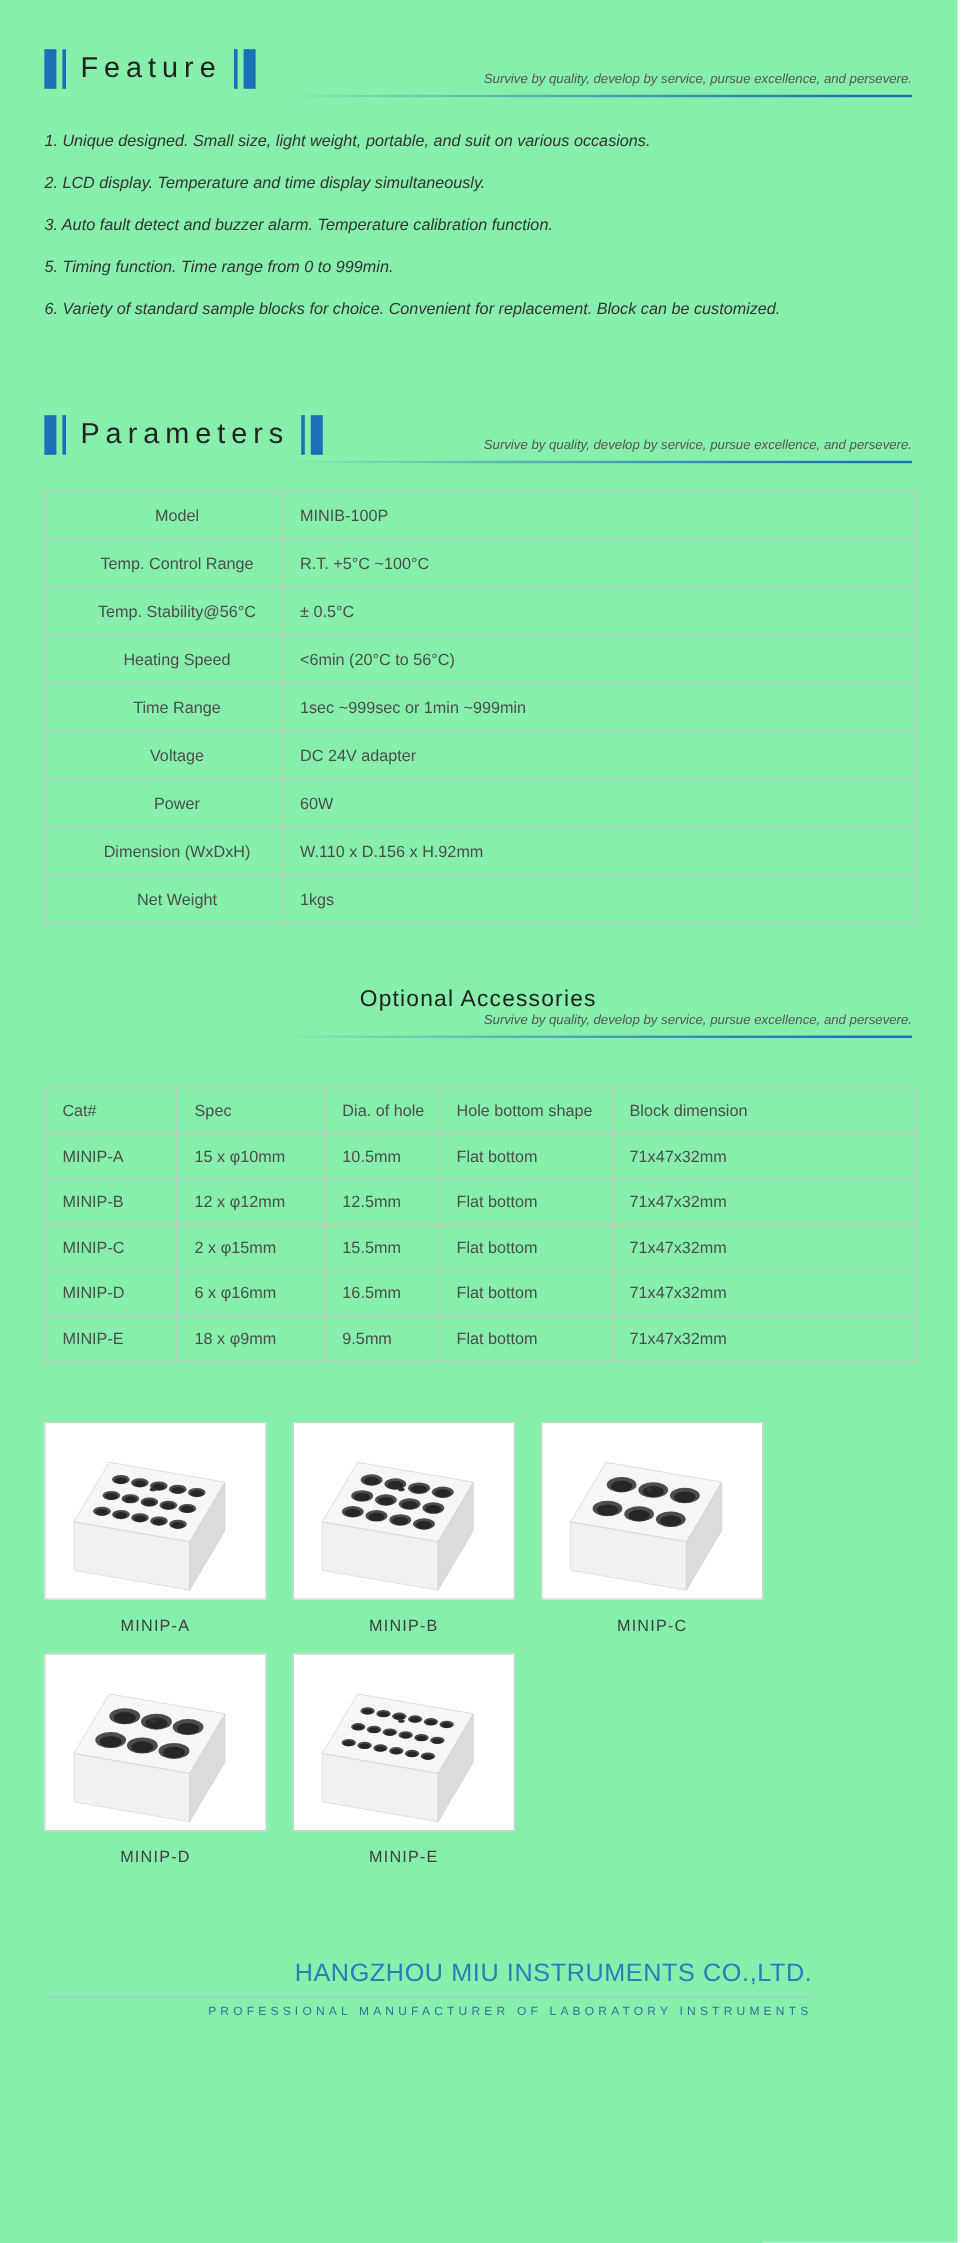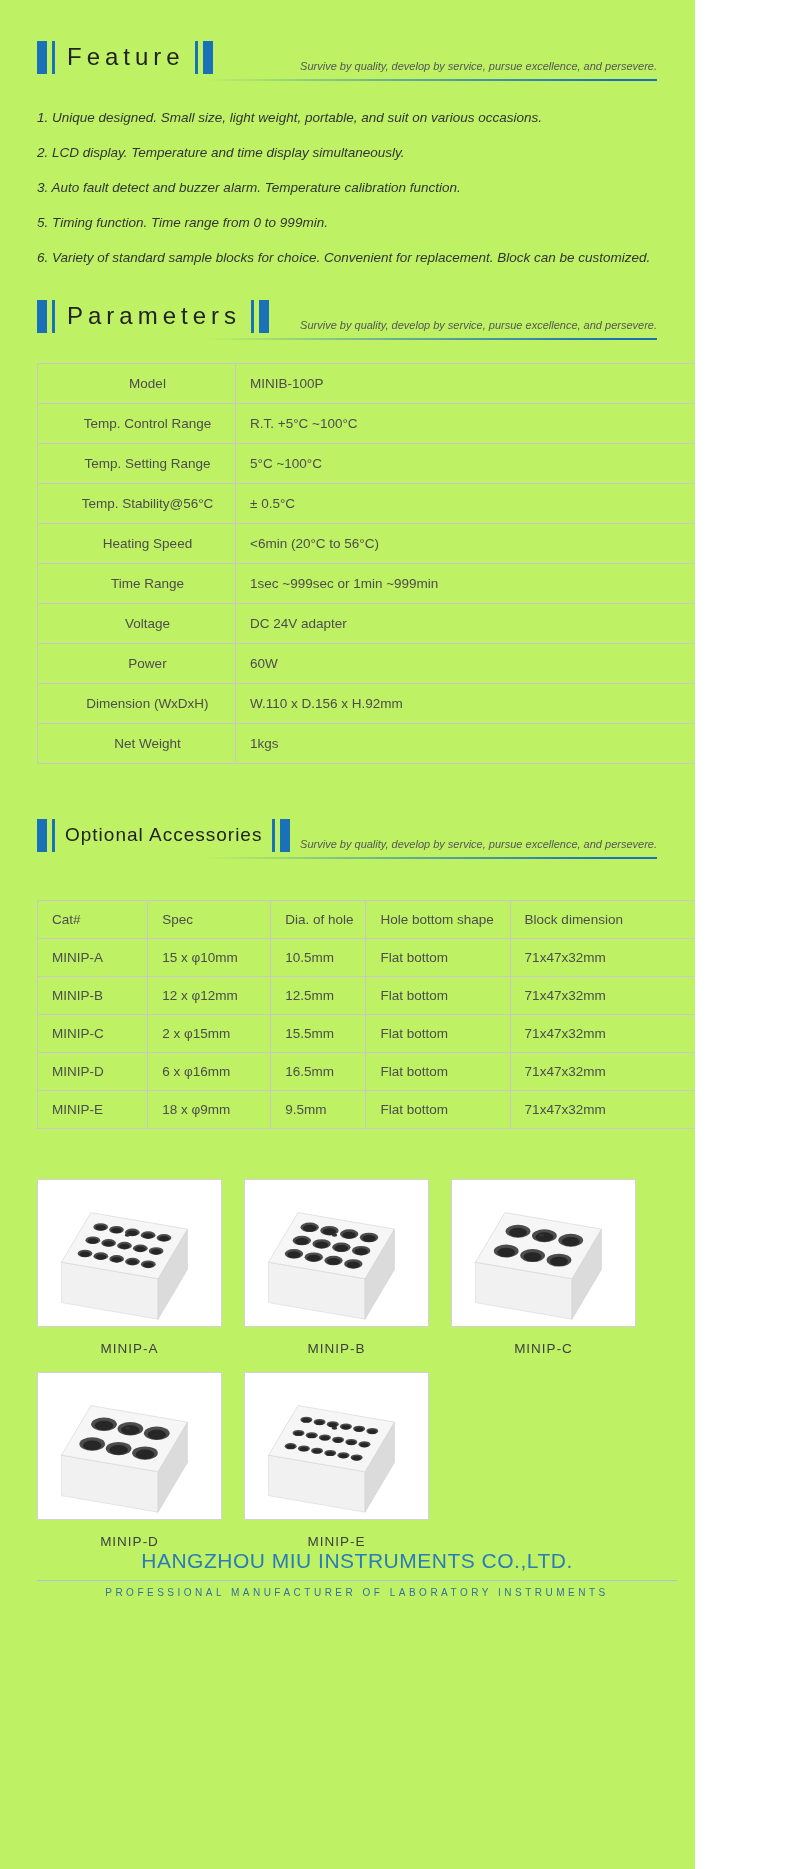--- a/index.html
+++ b/index.html
@@ -1,18 +1,18 @@
 <!DOCTYPE html>
 <html><head>
 <meta charset="utf-8">
 <style>
   * { margin:0; padding:0; box-sizing:border-box; }
   html,body { background:#ffffff; }
   body { font-family:"Liberation Sans","DejaVu Sans",sans-serif; color:#333; }
-  .page { width:695px; height:1869px; padding:38px 38px 0 37px; overflow:hidden; background:#bef264; }
+  .page { width:798px; height:1869px; padding:38px 38px 0 37px; overflow:hidden; background:#86efac; }
 
   
   .sec-header { position:relative; display:flex; align-items:center; height:38px; }
   .sec-header .bar { display:inline-block; height:33px; background:#1a71b8; }
   .sec-header .bar.thick { width:10px; }
   .sec-header .bar.thin  { width:3px; margin:0 0 0 5px; }
   .sec-header .bar.thin2 { width:3px; margin:0 5px 0 0; }
   .sec-title { font-size:24px; font-weight:400; letter-spacing:5px; color:#222; margin:0 10px 0 12px; white-space:nowrap; }
   .sec-header.small .sec-title { font-size:19px; letter-spacing:1px; margin:0 10px; }
   .tagline { margin-left:auto; font-size:11px; font-style:italic; color:#555; padding-bottom:4px; align-self:flex-end; white-space:nowrap; }
@@ -28,33 +28,33 @@
   td, th { border:1px solid #c8c8c8; font-size:13.5px; color:#4d4d4d; font-weight:400; text-align:left; vertical-align:middle; }
   .params-table { margin-top:28px; }
   .params-table td { height:40px; }
   .params-table td.p-label { width:198px; padding-left:22px;text-align:center; }
   .params-table td.p-value { padding-left:14px; }
 
   
   .acc-table { margin-top:46px; }
   .acc-table th, .acc-table td { height:38px; padding-left:14px; }
 
-  .sec-parameters  { margin-top:22px; }
-  .sec-accessories { margin-top:52px; }
+  .sec-parameters  { margin-top:68px; }
+  .sec-accessories { margin-top:52px;flex-direction:column; }
 
   
   .img-row { display:flex; gap:22px; margin-top:50px; }
   .img-row.second { margin-top:16px; }
   figure { width:185px; }
   .img-box { width:185px; height:148px; border:1px solid #d2d2d2; background:#fff;
              display:flex; align-items:center; justify-content:center; }
   figcaption { text-align:center; font-size:13.5px; letter-spacing:1px; color:#3f3f3f; margin-top:14px; }
 
   
-  .footer { width:640px; text-align:center; }
+  .footer { width:640px; margin-top:78px; text-align:right; }
   .footer .company { font-size:21px; color:#2c7cba; letter-spacing:0.5px; font-weight:400; }
   .footer .rule { height:1px; background:#a9c5dd; margin:7px 0 6px; }
   .footer .subtitle { font-size:10px; letter-spacing:3.5px; color:#34709f; }
 </style>
 </head>
 <body>
 
 <div class="page">
 
   <div class="sec-header">
@@ -87,24 +87,20 @@
 
   <table class="params-table">
     <tbody>
       <tr>
           <td class="p-label">Model</td>
           <td class="p-value">MINIB-100P</td>
         </tr>
       <tr>
           <td class="p-label">Temp. Control Range</td>
           <td class="p-value">R.T. +5°C ~100°C</td>
-        </tr>
-      <tr>
-          <td class="p-label">Temp. Setting Range</td>
-          <td class="p-value">5°C ~100°C</td>
         </tr>
       <tr>
           <td class="p-label">Temp. Stability@56°C</td>
           <td class="p-value">± 0.5°C</td>
         </tr>
       <tr>
           <td class="p-label">Heating Speed</td>
           <td class="p-value">&lt;6min (20°C to 56°C)</td>
         </tr>
       <tr>

